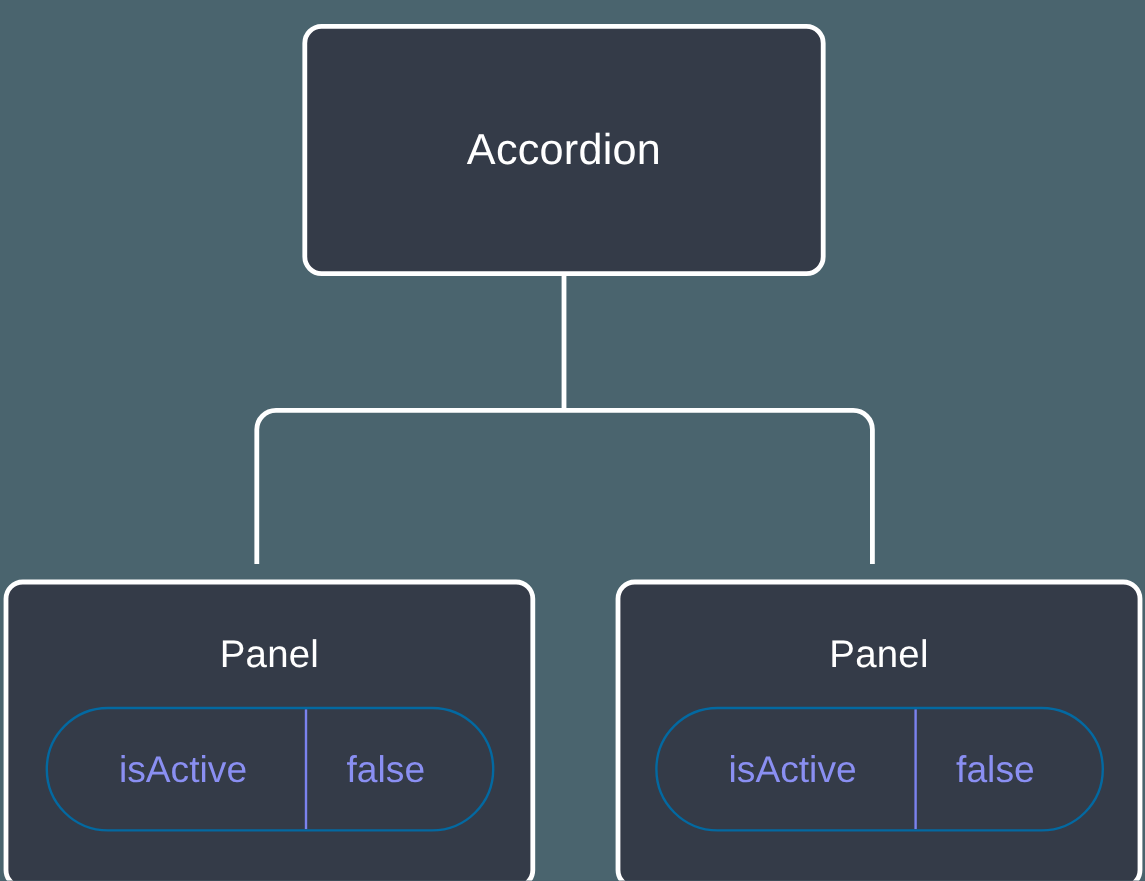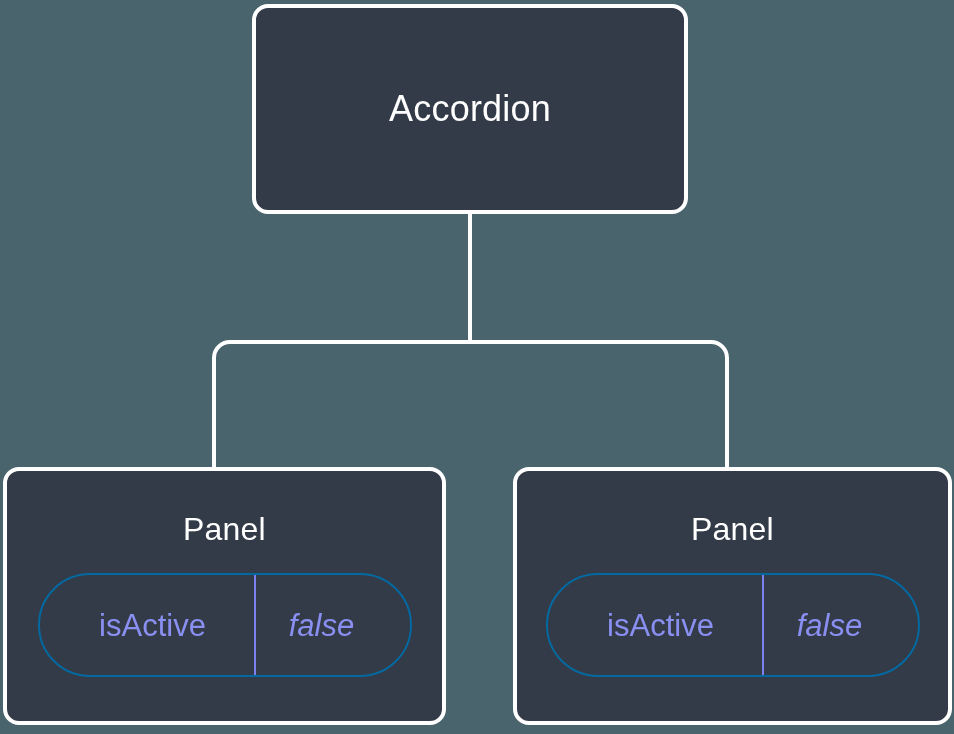--- a/index.html
+++ b/index.html
@@ -38,20 +38,21 @@
   
   .node {
     position: absolute;
     z-index: 2;
     background: #343b48;
     border: 4px solid #ffffff;
     border-radius: 16px;
     display: flex;
     flex-direction: column;
     align-items: center;
+    margin-top: 16px;
   }
 
   .node-root {
     left: 252px;
     top: 4px;
     width: 436px;
     height: 210px;
     justify-content: center;
   }
 
@@ -115,21 +116,20 @@
 
   .pill-key {
     padding: 0 32px 0 44px;
     min-width: 214px;
   }
 
   .pill-val {
     border-left: 2px solid #7b82ee;
     padding: 0 46px 0 24px;
     min-width: 156px;
-    font-style: italic;
   }
 </style>
 </head>
 <body>
 
 <div id="canvas">
 
   <svg id="edges" viewBox="0 0 954 734" width="954" height="734" aria-hidden="true">
     <g fill="none" stroke="#ffffff" stroke-width="4" stroke-linecap="butt" stroke-linejoin="round">
 

